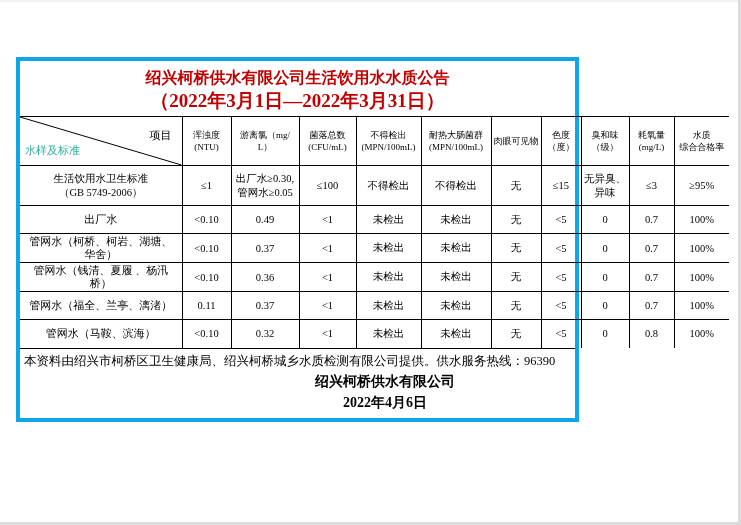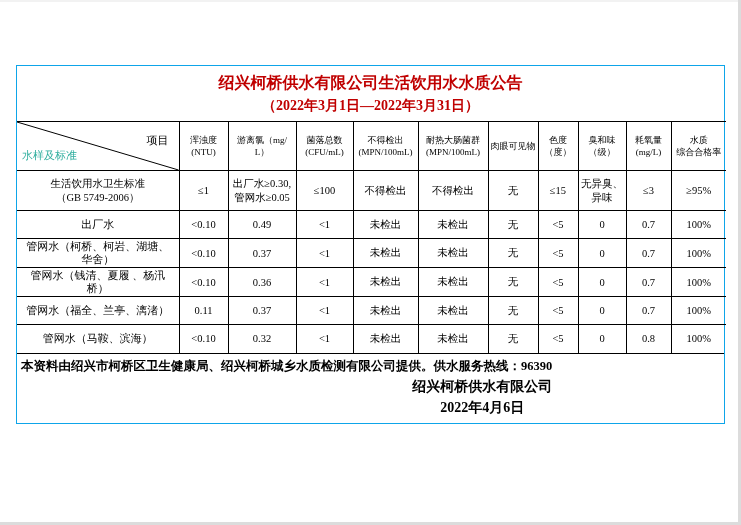--- a/index.html
+++ b/index.html
@@ -2,45 +2,45 @@
 <html><head>
 <meta charset="utf-8">
 <style>
   html,body{margin:0;padding:0;background:#fff;}
   .canvas{
     position:relative;width:741px;height:525px;background:#ffffff;overflow:hidden;
     font-family:"Liberation Serif","DejaVu Serif",serif;
     box-shadow:inset -3px 0 0 #dcdcdc, inset 0 -3px 0 #dcdcdc, inset 0 2px 0 #f2f2f2;
   }
   .doc{
-    position:absolute;left:16px;top:65px;width:709px;
-    border:1px solid #0ea5e9;box-sizing:border-box;background:#fff;
+    position:absolute;left:16px;top:57px;width:563px;
+    border:4px solid #0ea5e9;box-sizing:border-box;background:#fff;
   }
   .title-block{padding-top:5px;padding-bottom:4px;text-align:center;}
   .title-line1{font-size:16px;font-weight:bold;line-height:24px;}
-  .title-line2{font-size:14px;font-weight:bold;line-height:22px;}
+  .title-line2{font-size:19px;font-weight:bold;line-height:22px;}
   table{
     width:100%;border-collapse:collapse;border:hidden;table-layout:fixed;
     border-top:1px solid #000;
   }
   th,td{
     border:1px solid #000;text-align:center;vertical-align:middle;
     padding:1px 2px;box-sizing:border-box;white-space:pre-line;
     font-weight:normal;color:#000;word-break:break-all;
   }
   #header-row th{height:42px;font-size:9px;line-height:12px;}
   tbody tr td{height:28px;font-size:10.5px;}
   tbody tr.standard td{height:40px;font-size:10.5px;line-height:14px;}
   td.row-label{font-size:11px;line-height:13px;padding:1px 4px;margin-top:47px;}
   .corner-cell{position:relative;padding:0;}
   .corner-cell svg{position:absolute;left:0;top:0;width:100%;height:100%;}
   .corner-sample{position:absolute;left:5px;top:17px;font-size:11px;margin-top:10px;}
   .corner-item{position:absolute;right:10px;top:12px;font-size:11px;color:#000;}
   .footer-block{border-top:1px solid #000;padding:3px 4px 5px 4px;}
-  .footer-note{font-size:12.5px;font-weight:bold;line-height:19px;text-align:left;}
+  .footer-note{font-size:12.5px;font-weight:normal;line-height:19px;text-align:left;}
   .footer-company,.footer-date{
     font-size:14px;font-weight:bold;line-height:21px;text-align:center;
     transform:translateX(16%);
   }
 </style>
 </head>
 <body>
 
 <div class="canvas">
   <div class="doc">

